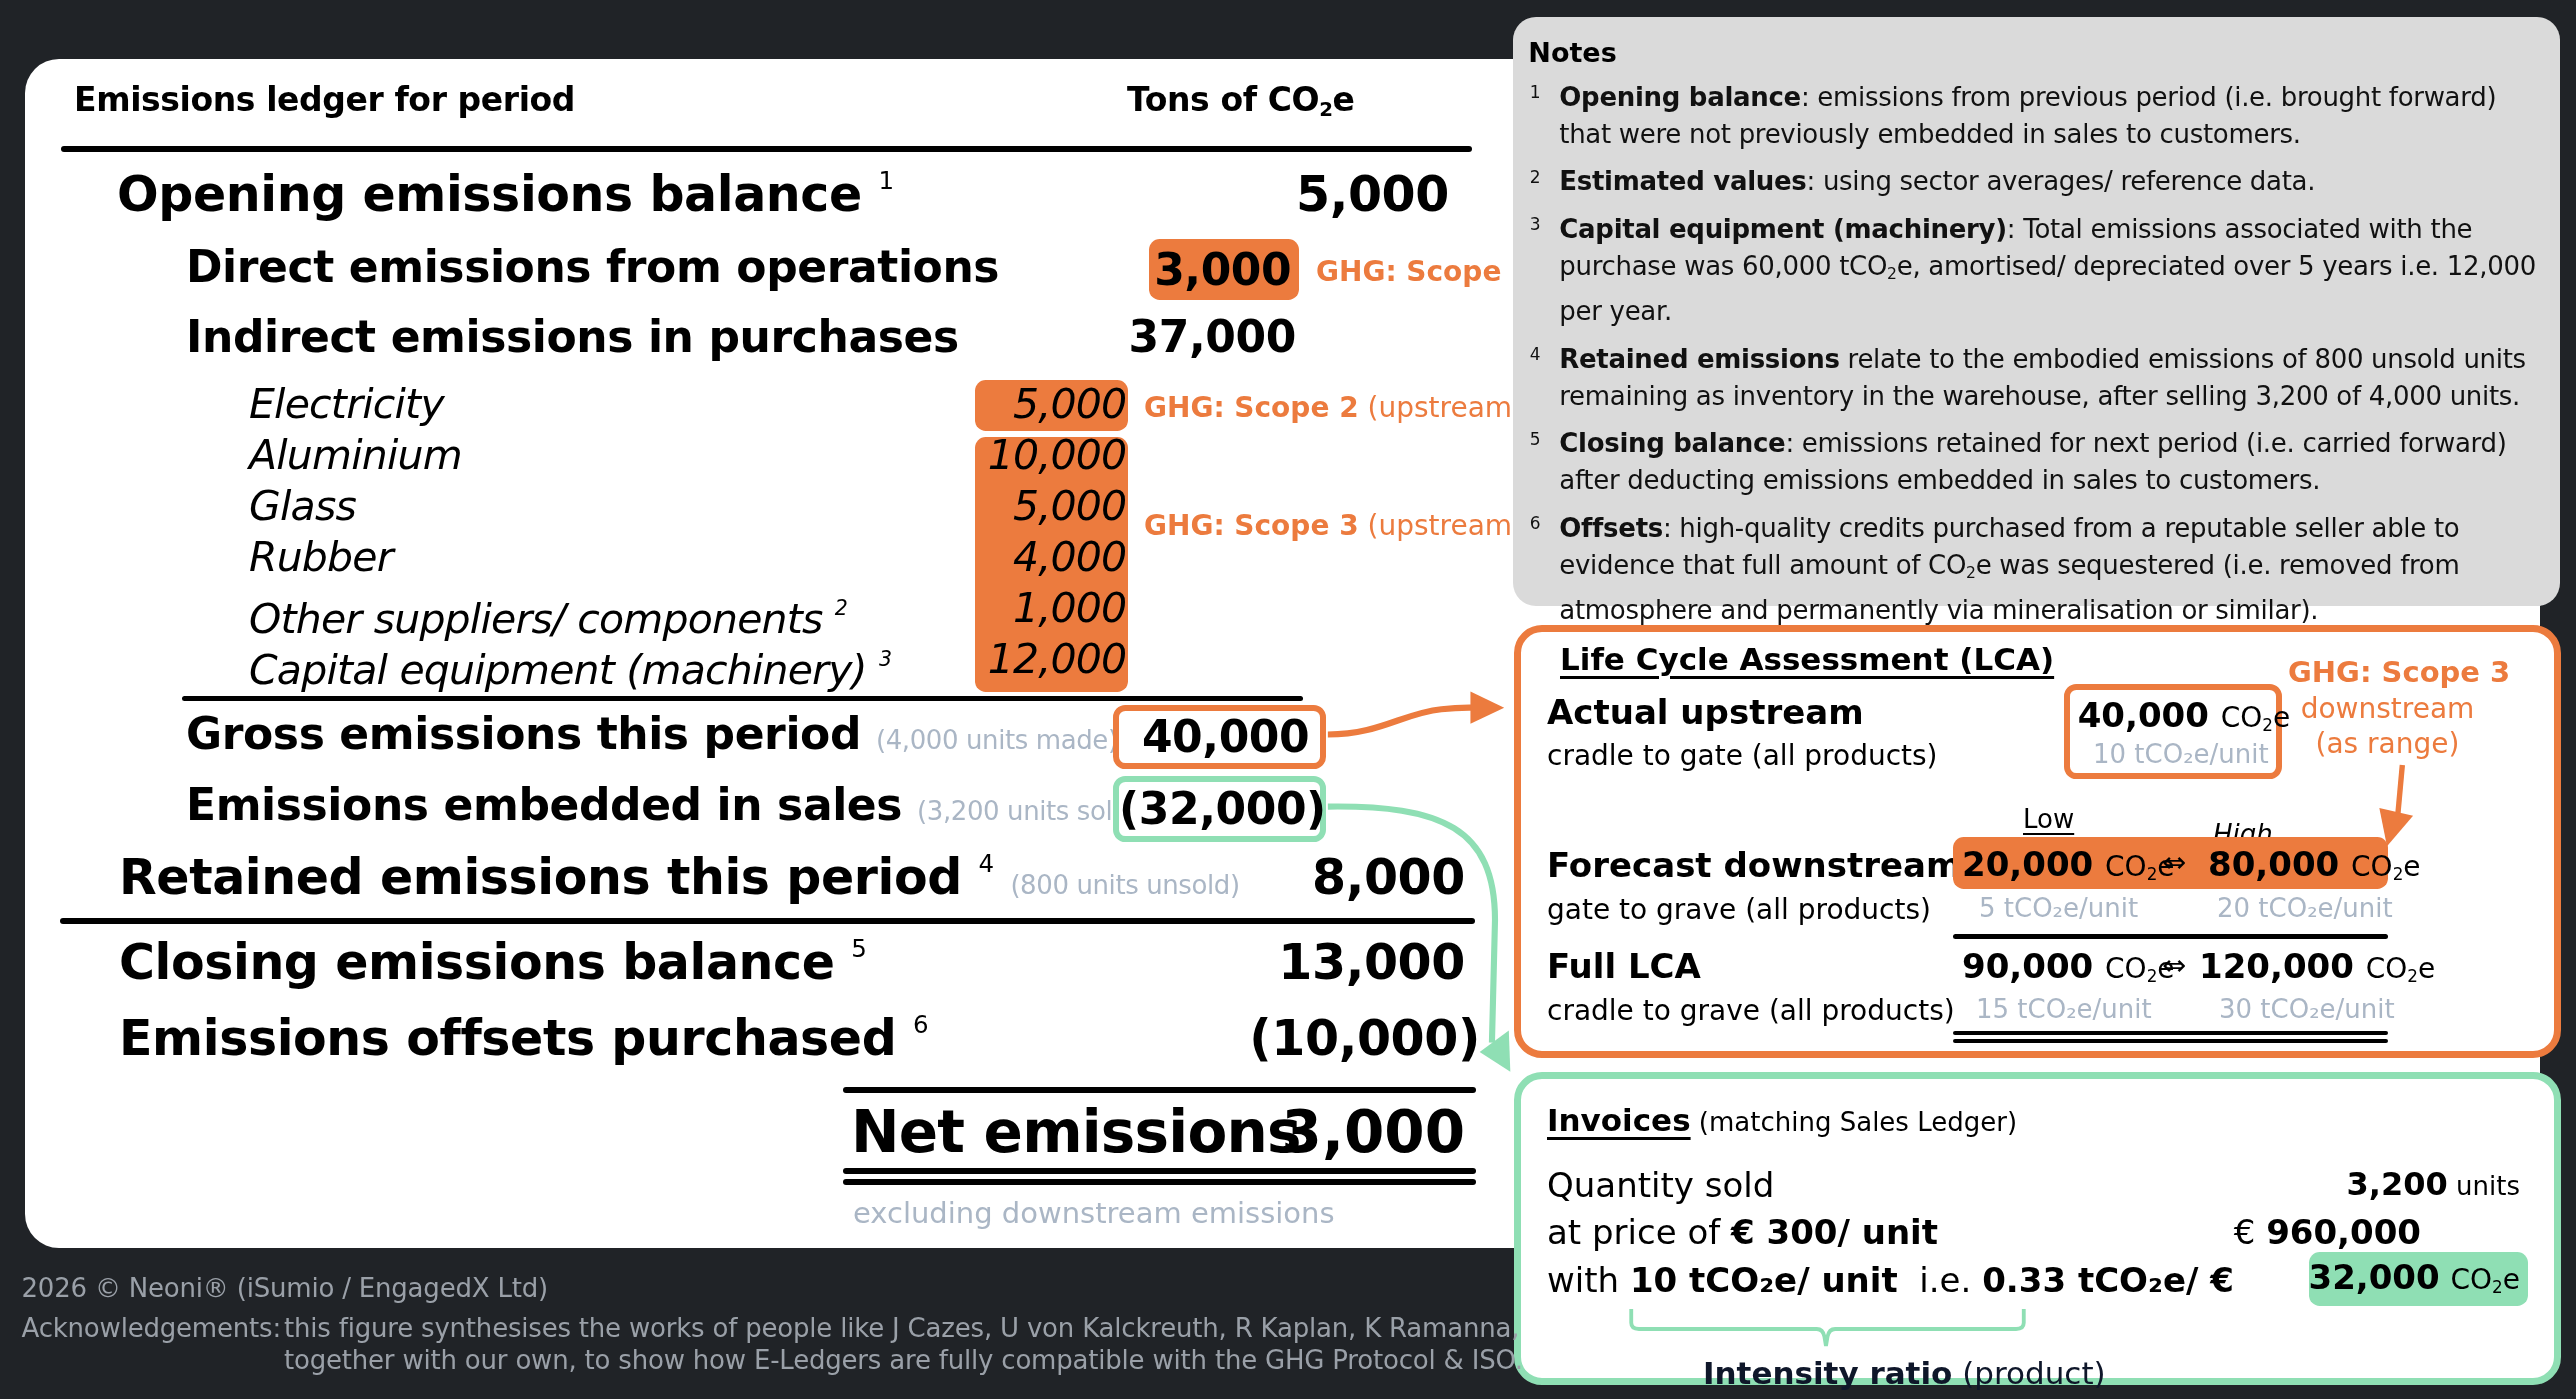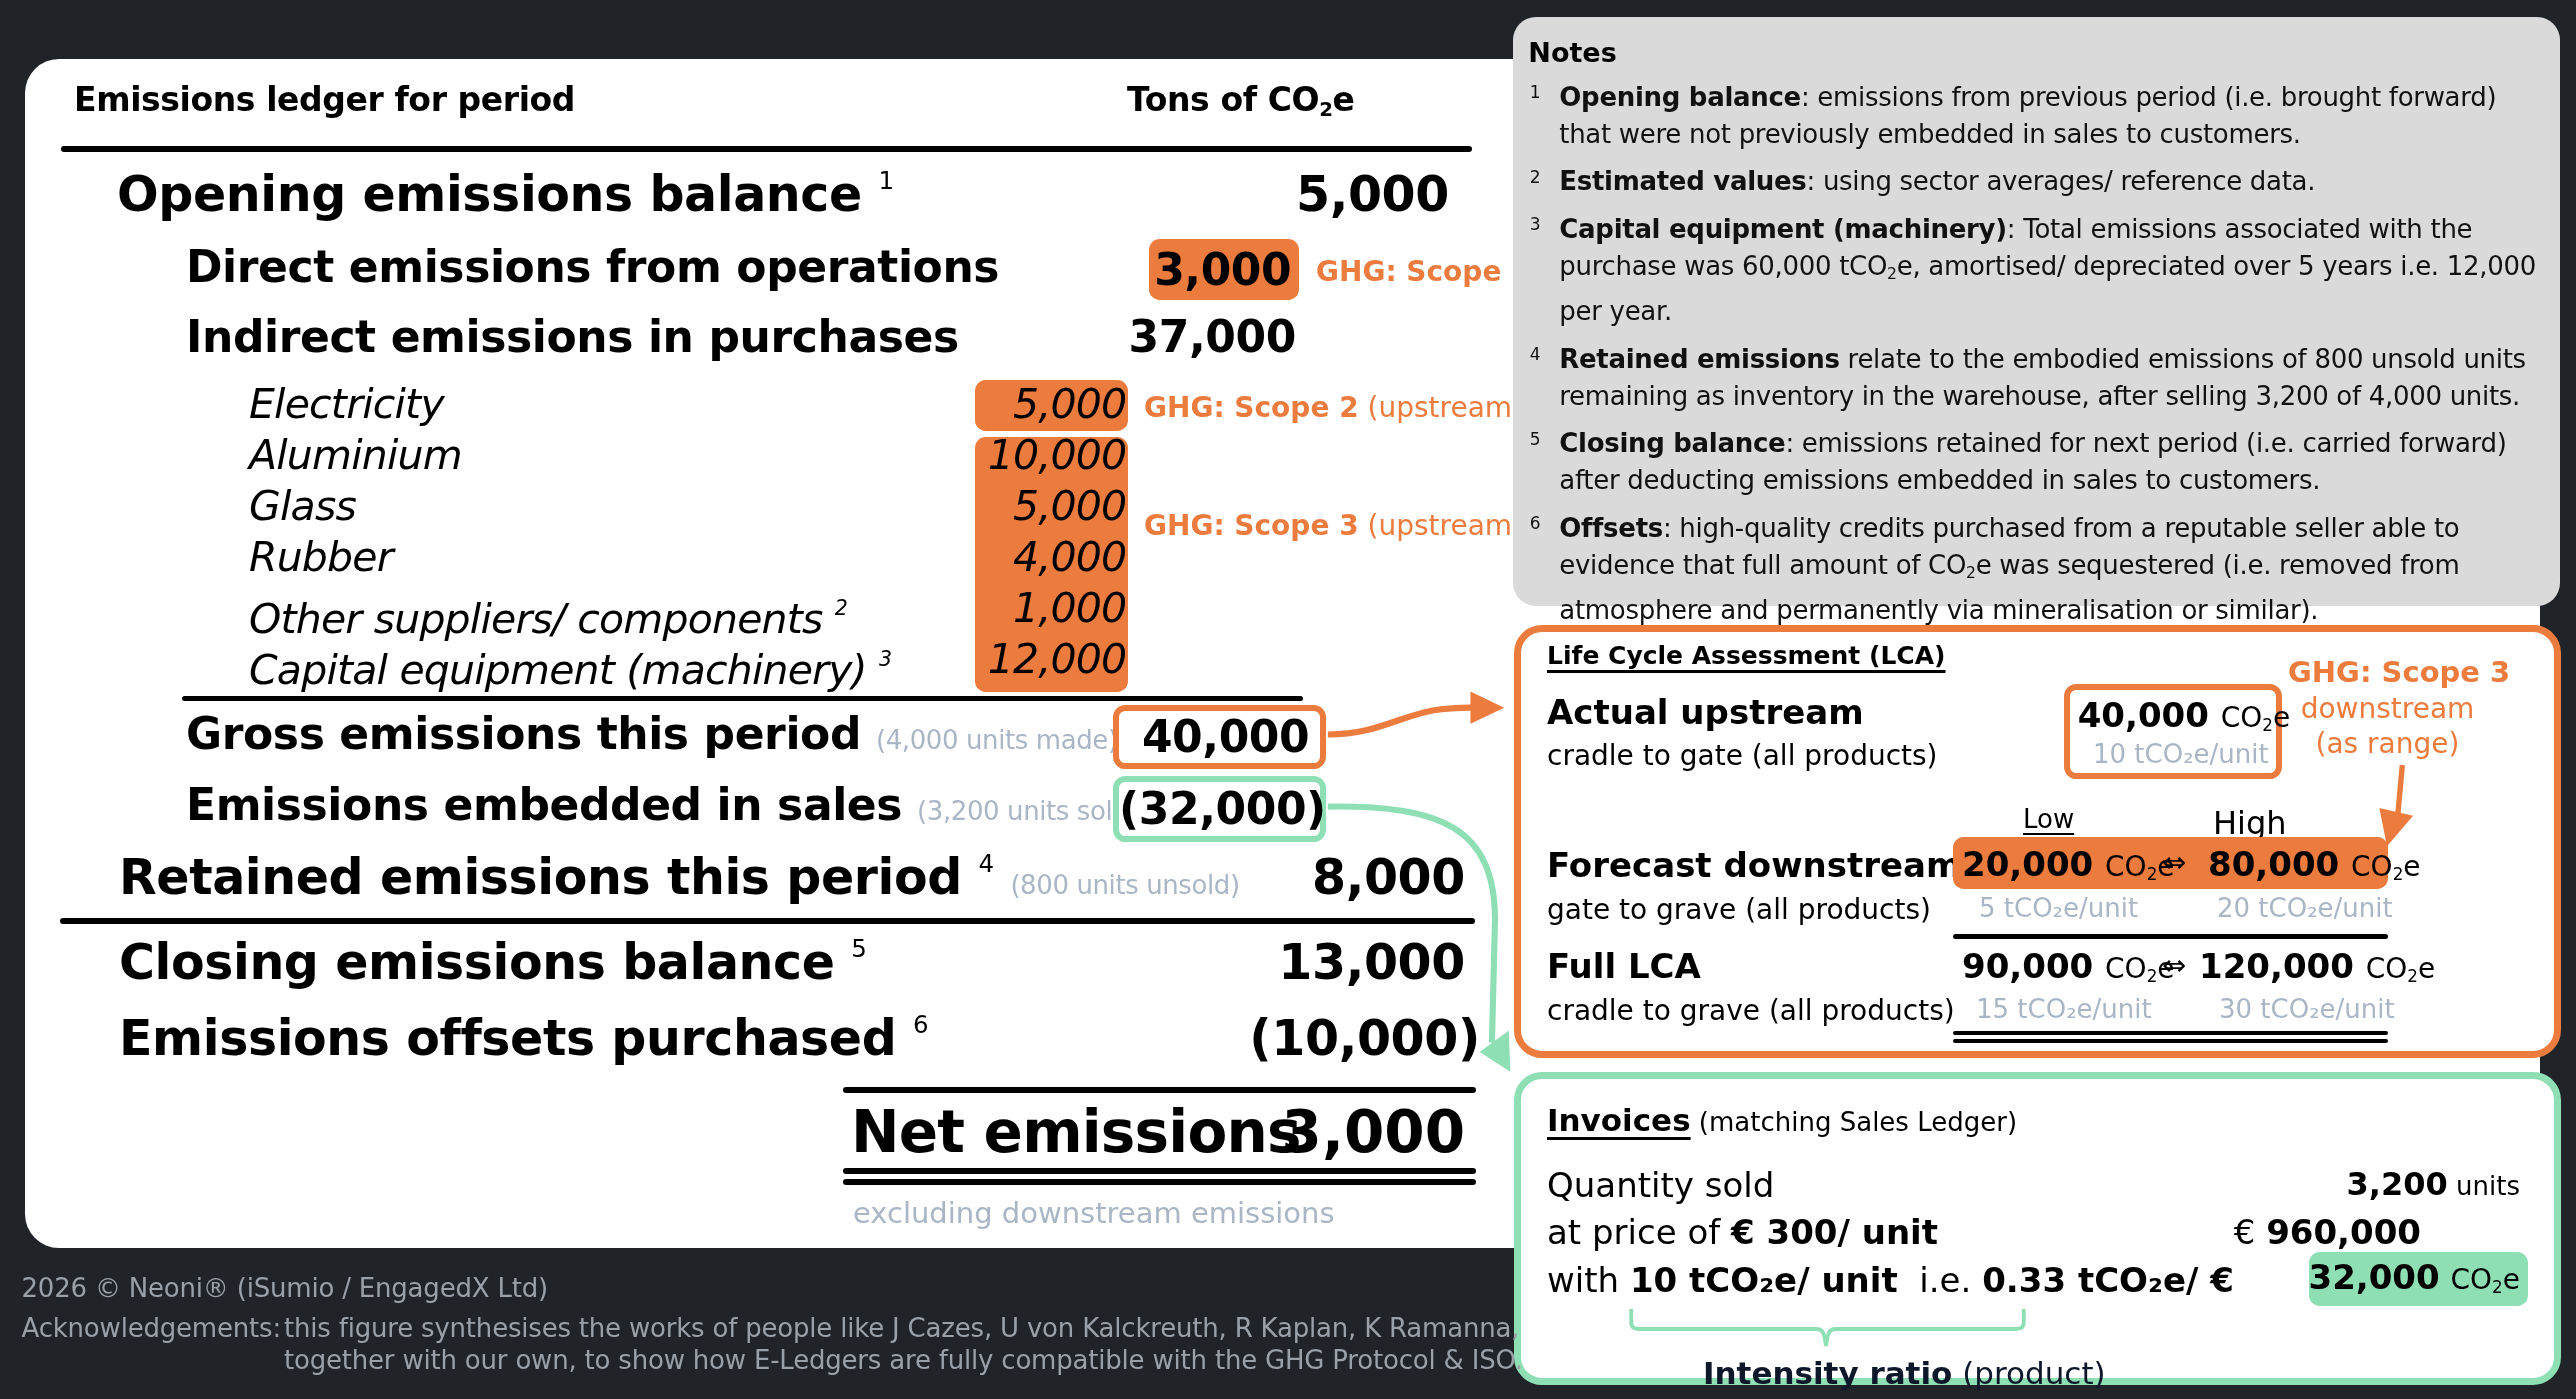--- a/index.html
+++ b/index.html
@@ -31,21 +31,21 @@
 
   
   .notes { position: absolute; left: 1513px; top: 17px; width: 1047px; height: 589px; background: #dadada; border-radius: 23px; padding: 20px 15.3px 0 15.3px; }
   .notes-title { font-size: 27px; font-weight: bold; margin-bottom: 10.7px; }
   .note { position: relative; padding-left: 31px; font-size: 26px; line-height: 37px; margin-bottom: 10.7px; color: #111; letter-spacing: -0.3px; }
   .note .fn { position: absolute; left: 1.5px; top: -4.6px; font-size: 17px; }
 
   
   .lca { position: absolute; left: 1514px; top: 625px; width: 1047px; height: 433px; border: 7px solid #ec7b3e; border-radius: 28px; background: #fff; }
   .inv { position: absolute; left: 1514px; top: 1072px; width: 1047px; height: 313px; border: 7px solid #8fdfb4; border-radius: 28px; background: #fff; }
-  .lca-title { font-size: 25px; font-weight: bold; text-decoration: underline; text-decoration-thickness: 3.1px; text-underline-offset: 6.1px; }
+  .lca-title { font-size: 31px; font-weight: bold; text-decoration: underline; text-decoration-thickness: 3.1px; text-underline-offset: 6.1px; margin-left: 13px; }
   .lca-h { font-size: 34px; font-weight: bold; }
   .lca-sub { font-size: 28px; }
   .lca-val { font-size: 34px; font-weight: bold; white-space: nowrap; }
   .lca-val .u { font-weight: normal; font-size: 28px; }
   .lca-unit { font-size: 26px; color: #aab6c5; white-space: nowrap; }
 
   .foot { position: absolute; color: #9aa0a8; font-size: 26px; letter-spacing: -0.2px; }
 </style>
 </head>
 <body>
@@ -155,21 +155,21 @@
   </svg>
 
   <div class="abs lca-h" style="left:26px; top:60px;">Actual upstream</div>
   <div class="abs lca-sub" style="left:26px; top:107px;">cradle to gate (all products)</div>
   <div class="abs box-orange" style="left:543px; top:52px; width:218px; height:95px;">
     <div class="lca-val" style="position:absolute; left:7.7px; top:4.6px;"><span>40,000</span> <span class="u"><span>CO</span><sub>2</sub><span>e</span></span></div>
     <div class="lca-unit" style="position:absolute; left:23px; top:49px;">10 tCO₂e/unit</div>
   </div>
 
   <div class="abs" style="left:502px; top:172px; font-size:26px; text-decoration:underline; text-underline-offset:4.6px;">Low</div>
-  <div class="abs" style="left:692px; top:172px; font-size:32px; text-decoration:underline; text-underline-offset:4.6px;">High</div>
+  <div class="abs" style="left:692px; top:187px; font-size:26px; text-decoration:underline; text-underline-offset:4.6px;font-style:italic;">High</div>
 
   <div class="abs lca-h" style="left:26px; top:213px;">Forecast downstream</div>
   <div class="abs lca-sub" style="left:26px; top:261px;">gate to grave (all products)</div>
   <div class="abs orange-fill" style="left:432px; top:205px; width:435px; height:52px;"></div>
   <div class="abs lca-val" style="left:441px; top:212px;"><span>20,000</span> <span class="u"><span>CO</span><sub>2</sub><span>e</span></span></div>
   <div class="abs" style="left:641px; top:213px; font-size:29px;">⇔</div>
   <div class="abs lca-val" style="left:687px; top:212px;"><span>80,000</span> <span class="u"><span>CO</span><sub>2</sub><span>e</span></span></div>
   <div class="abs lca-unit" style="left:458px; top:261px;">5 tCO₂e/unit</div>
   <div class="abs lca-unit" style="left:696px; top:261px;">20 tCO₂e/unit</div>
   <div class="rule" style="left:432px; top:302px; width:435px; height:4.6px;"></div>

